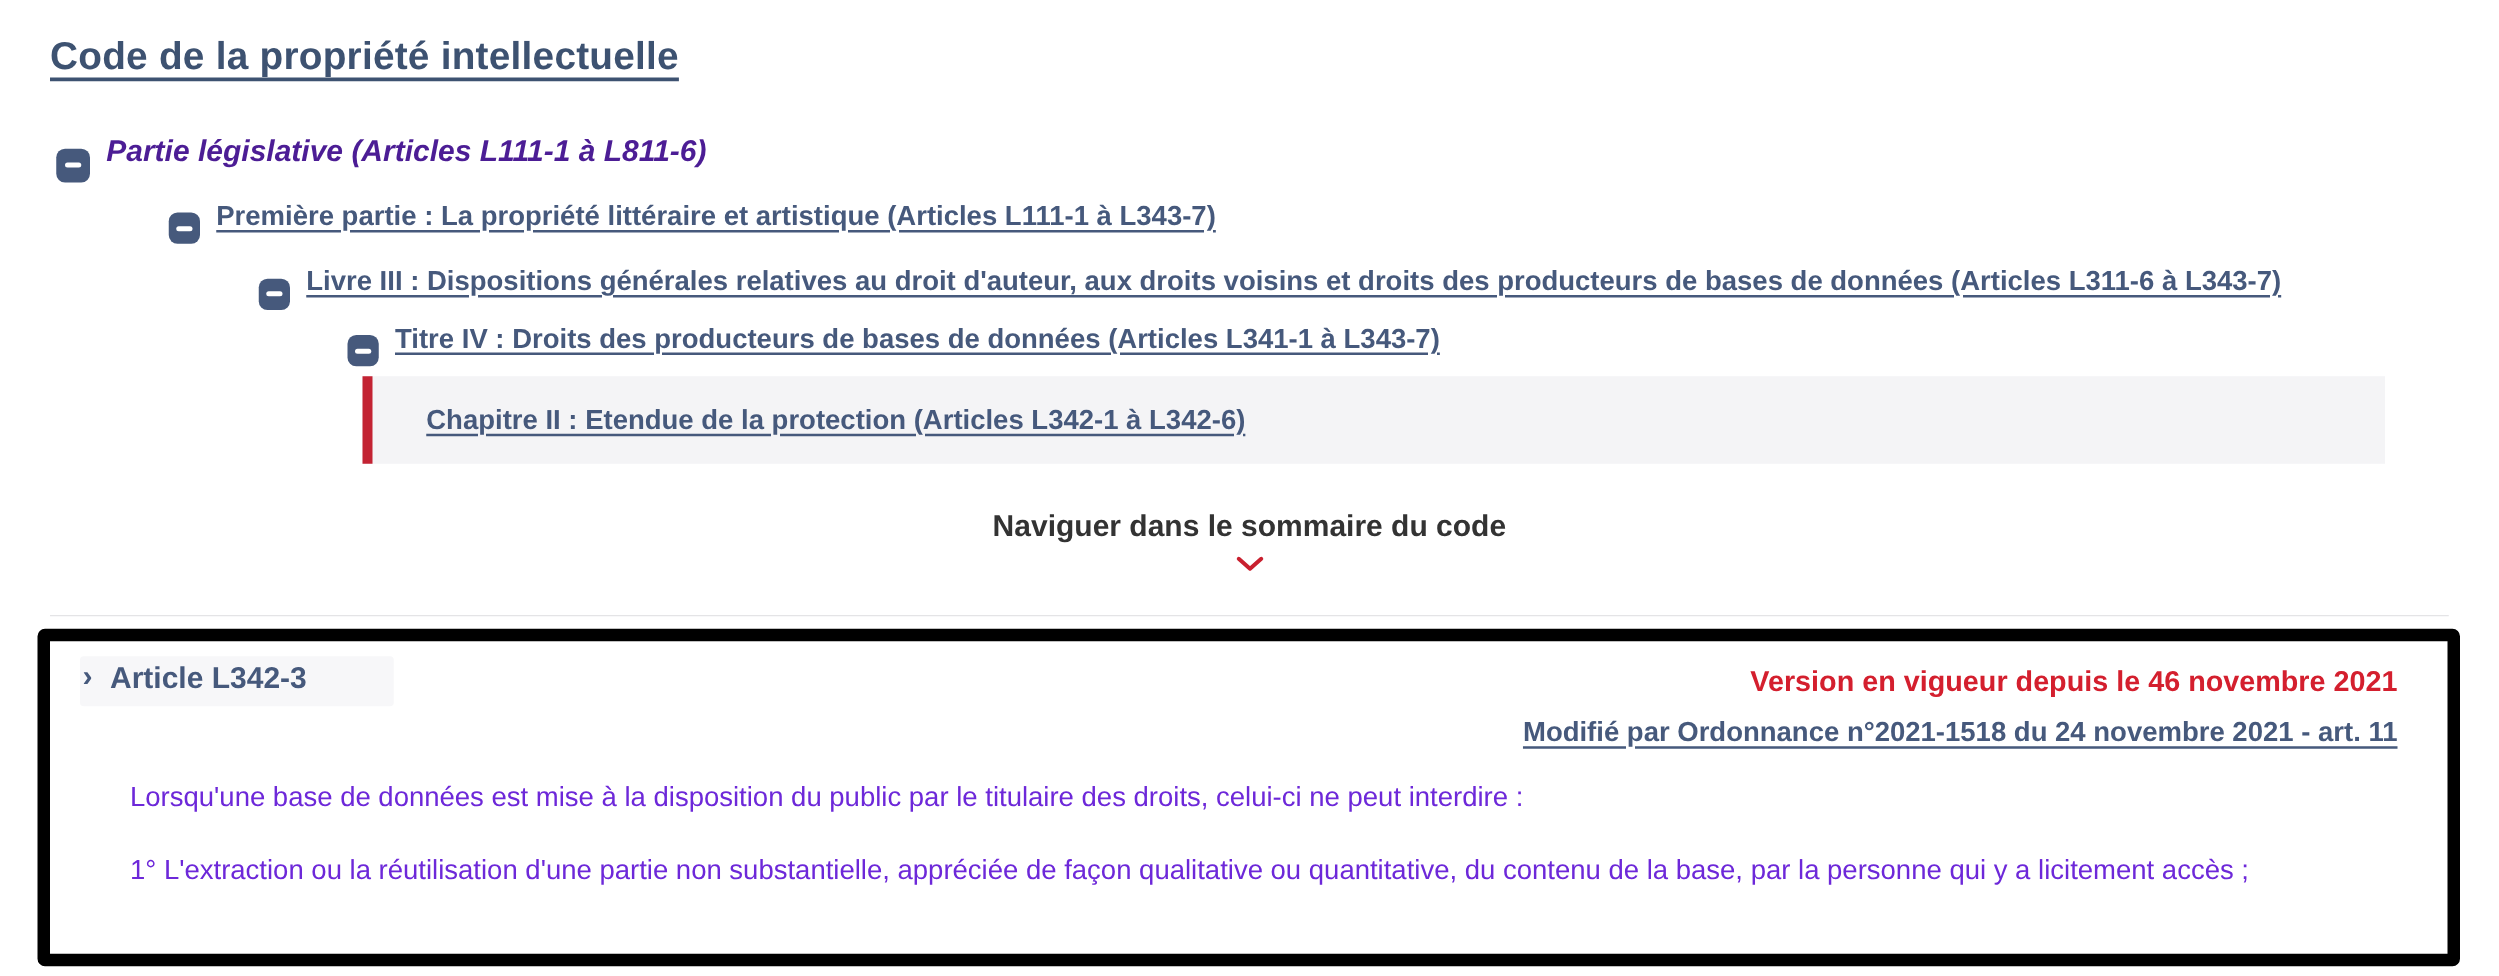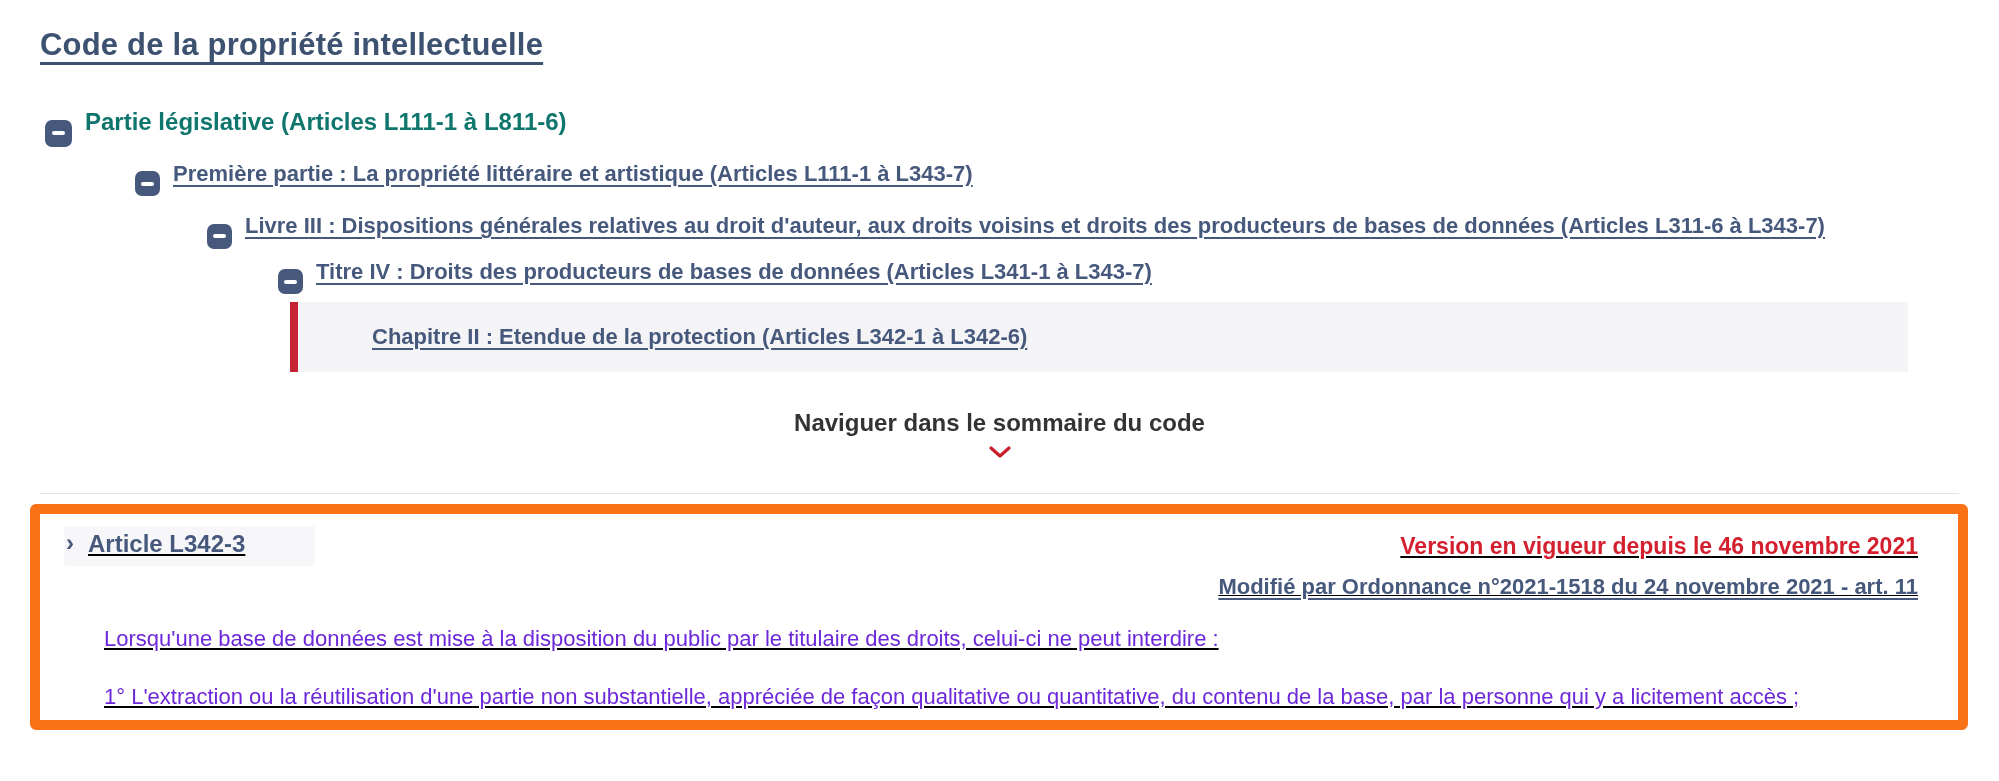--- a/index.html
+++ b/index.html
@@ -23,43 +23,42 @@
 
   .minus-icon{
     display:inline-flex;align-items:center;justify-content:center;
     width:25px;height:25px;border-radius:7px;background:#46597c;
     vertical-align:-5px;margin-right:13px;cursor:pointer;flex:none;
   }
   .minus-icon::after{content:"";width:13px;height:4px;background:#fff;border-radius:2px;}
   .lvl0 .minus-icon{width:27px;height:27px;vertical-align:-5px;}
 
   .toc-link{color:#46597c;text-decoration:underline;text-decoration-thickness:2px;text-underline-offset:4px;cursor:pointer;}
-  .red-label{color:#0f766e;cursor:pointer;}
+  .red-label{color:#4c1d95;cursor:pointer;font-style:italic;}
 
   .chapter-band{
     box-sizing:border-box;margin-left:250px;width:1618px;height:70px;margin-top:8px;
     background:#f4f4f6;border-left:8px solid #c32333;
-    display:flex;align-items:center;padding-left:74px;
+    display:flex;align-items:center;padding-left:43px;
     font-weight:bold;font-size:22px;
   }
 
   
   .navigate{margin-top:36px;text-align:center;cursor:pointer;}
   .nav-label{font-size:24px;font-weight:bold;color:#333333;line-height:29px;}
   .nav-chevron{margin-top:8px;height:14px;}
 
   
   .divider{border:none;border-top:1px solid #e4e4e6;margin:34px 0 10px 0;}
 
   
   .article-box{
-    box-sizing:border-box;margin-left:-10px;width:1938px;height:226px;
-    border:10px solid #f97316;border-radius:6px;background:#fff;
+    box-sizing:border-box;margin-left:-10px;width:1938px;height:270px;
+    border:10px solid #000000;border-radius:6px;background:#fff;
     padding:12px 40px 8px 24px;
-    text-decoration:underline;
   }
   .article-head{display:flex;justify-content:space-between;align-items:flex-start;}
   .article-title{
     font-size:24px;font-weight:bold;color:#46597c;cursor:pointer;
     background:#f7f7f9;border-radius:3px;padding:4px 70px 8px 2px;
   }
   .article-title .chev{display:inline-block;margin-right:14px;font-size:24px;transform:translateY(-1px);}
   .version{font-size:23px;font-weight:bold;color:#d41f2e;margin-top:6px;line-height:28px;}
   .modified{text-align:right;margin-top:8px;}
   .modified a{

